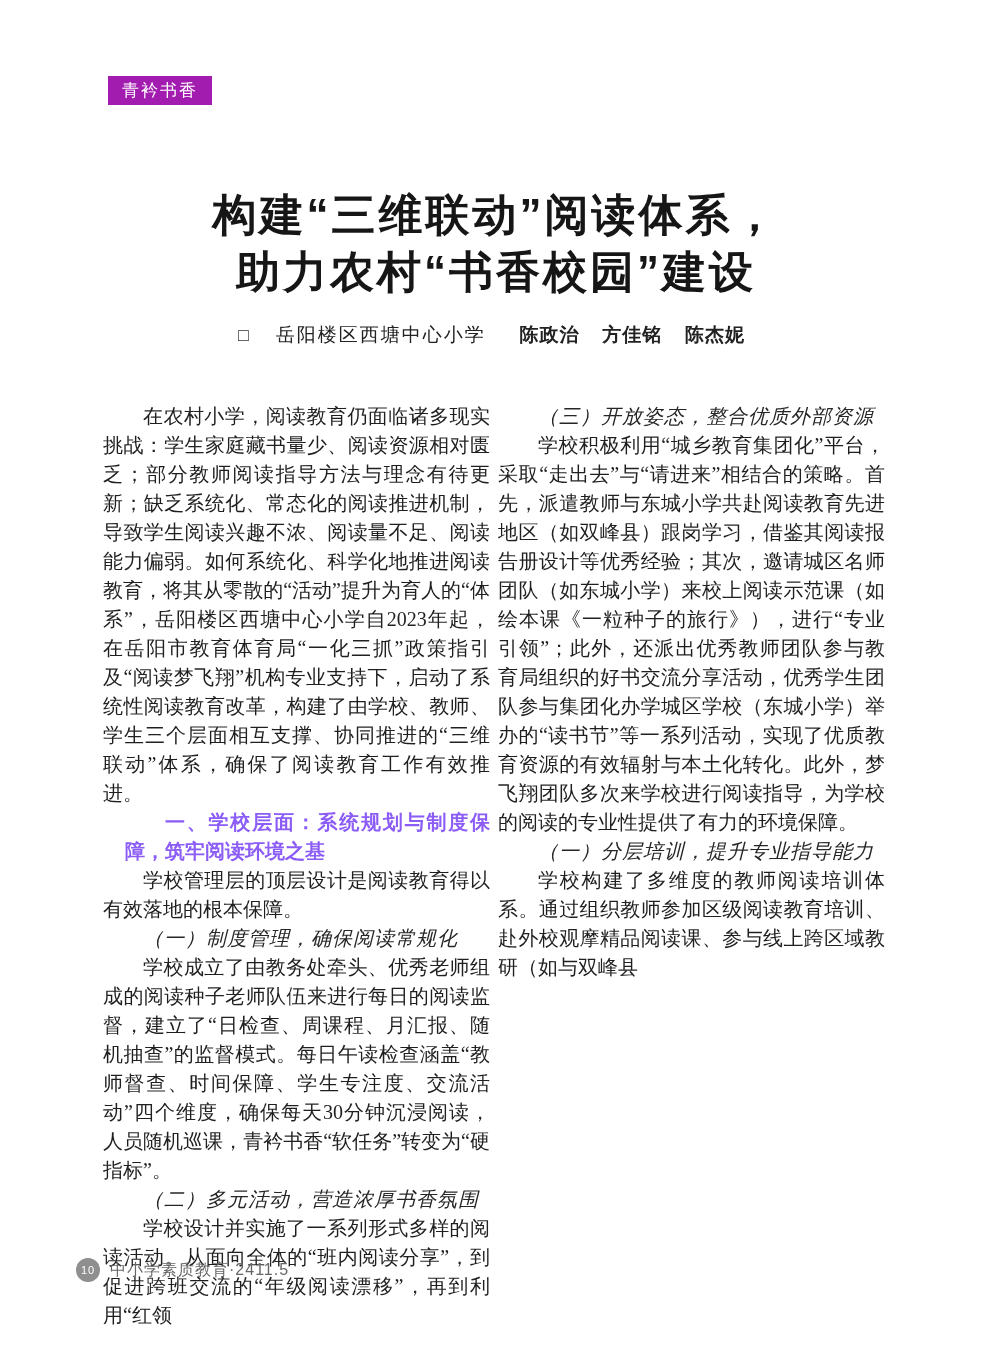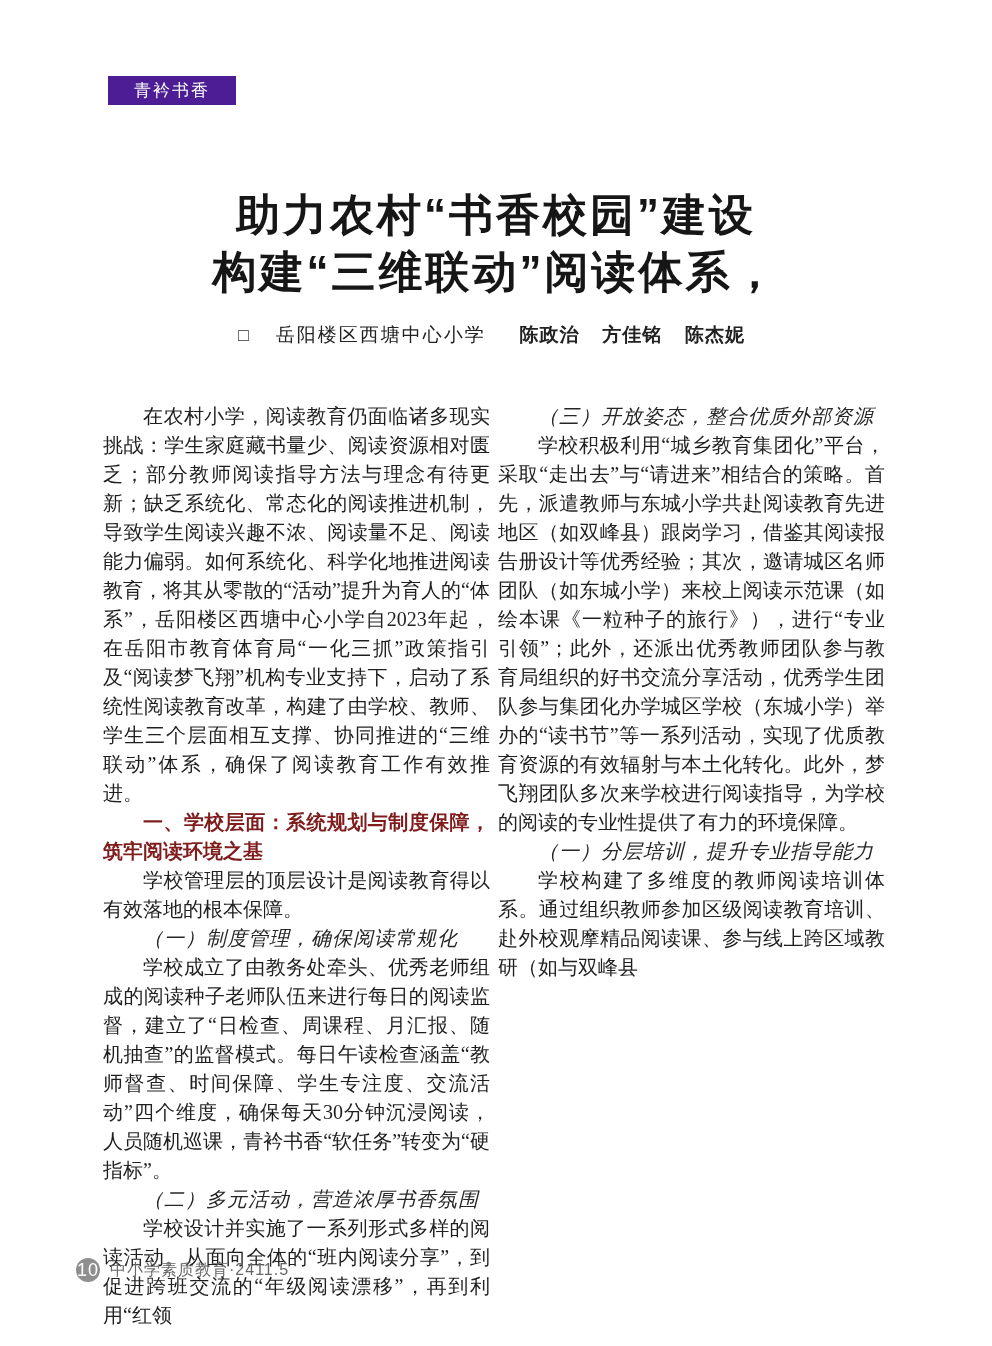--- a/index.html
+++ b/index.html
@@ -9,23 +9,23 @@
     background: #ffffff;
     position: relative;
     font-family: "Liberation Serif", serif;
     color: #1f1f1f;
     overflow: hidden;
   }
   .category-badge {
     position: absolute;
     left: 108px;
     top: 76px;
-    width: 128px;
+    width: 104px;
     height: 29px;
-    background: #4c1d95;
+    background: #a21caf;
     color: #ffffff;
     font-family: "Liberation Sans", sans-serif;
     font-size: 17px;
     letter-spacing: 2px;
     display: flex;
     align-items: center;
     justify-content: center;
   }
   .article-title {
     position: absolute;
@@ -83,21 +83,22 @@
     margin: 0;
     font-size: 20px;
     line-height: 29px;
     text-indent: 2em;
     color: #1f1f1f;
   }
   .column p.no-indent { text-indent: 0; }
   .column p.h1 {
     font-family: "Liberation Sans", sans-serif;
     font-weight: 700;
-    color: #7f1d1d;
+    color: #8b5cf6;
+    margin-left: 22px;
   }
   .column p.h2 {
     font-style: italic;
     letter-spacing: 1px;
     color: #262626;
   }
   .footer {
     position: absolute;
     left: 76px;
     top: 1258px;
@@ -107,37 +108,37 @@
     font-size: 16px;
     color: #666666;
     letter-spacing: 1px;
   }
   .page-number-badge {
     width: 24px;
     height: 24px;
     border-radius: 50%;
     background: #8f8f8f;
     color: #ffffff;
-    font-size: 18px;
+    font-size: 11px;
     display: flex;
     align-items: center;
     justify-content: center;
     margin-right: 10px;
   }
 </style>
 </head>
 <body>
 
 <div class="category-badge">
   <span>青衿书香</span>
 </div>
 
 <div class="article-title">
+  <div>构建“三维联动”阅读体系，</div>
   <div>助力农村“书香校园”建设</div>
-  <div>构建“三维联动”阅读体系，</div>
 </div>
 
 <div class="byline">
   <span class="square-marker">□</span>
   <span class="affiliation">岳阳楼区西塘中心小学</span>
   <span class="author">陈政治</span>
   <span class="author">方佳铭</span>
   <span class="author">陈杰妮</span>
 </div>
 

